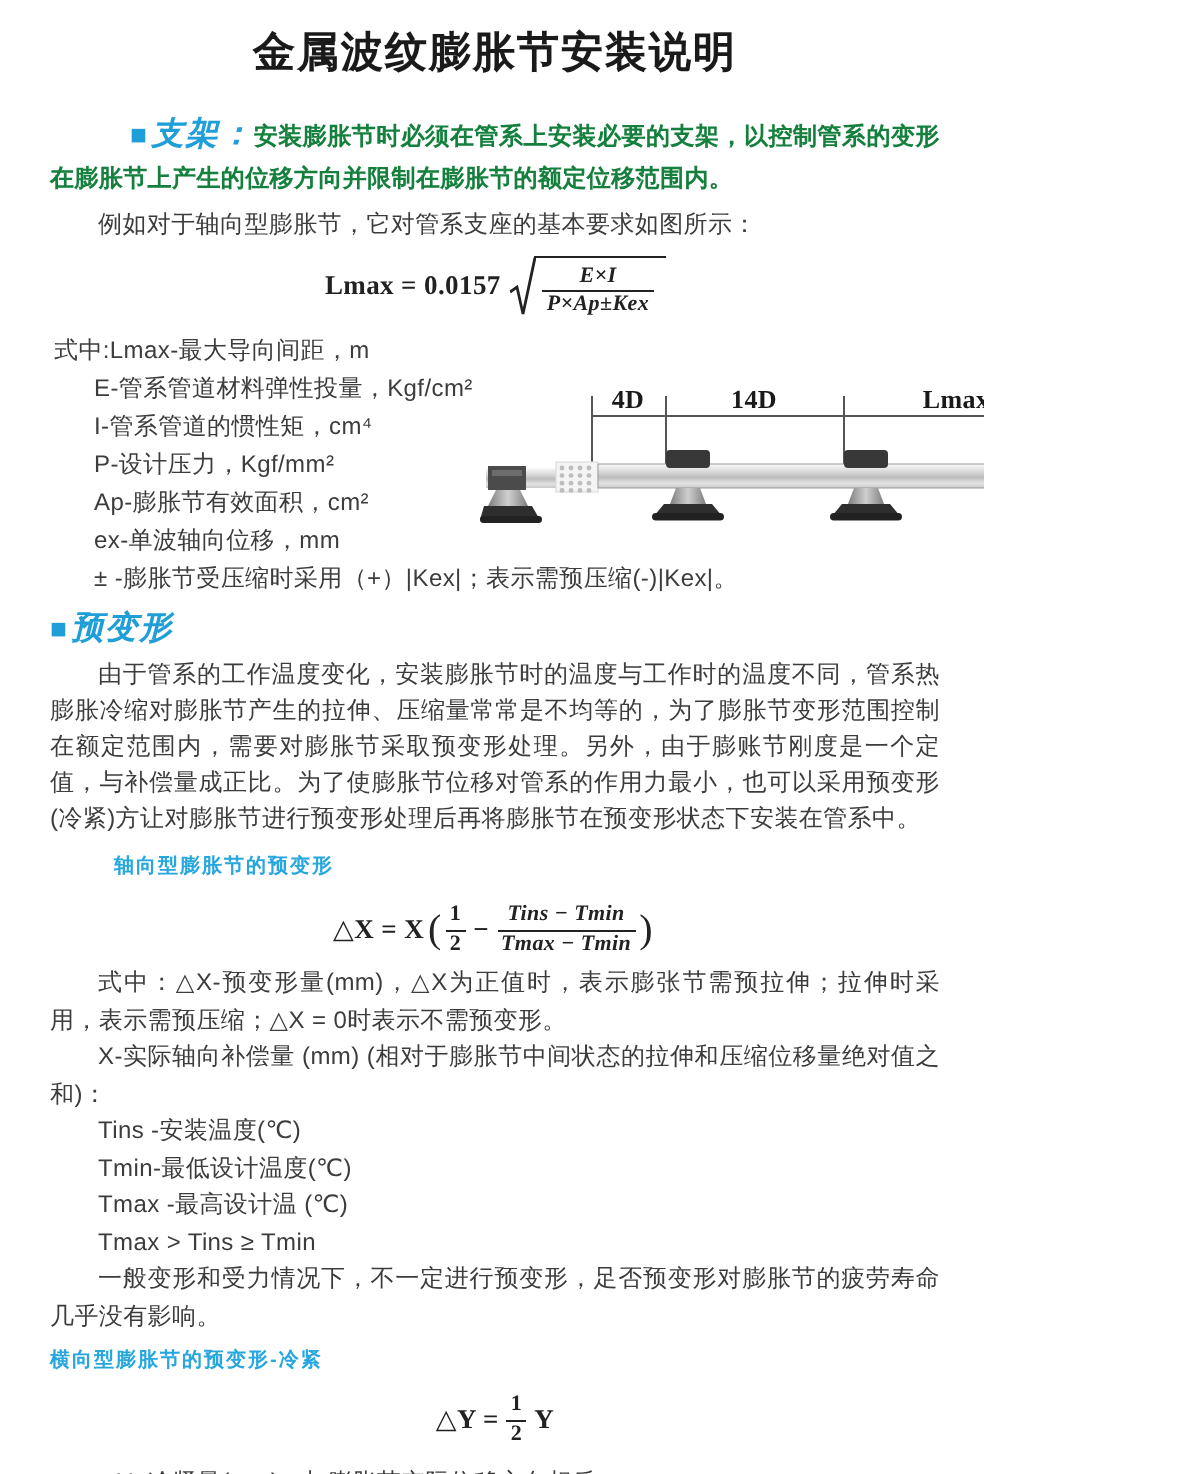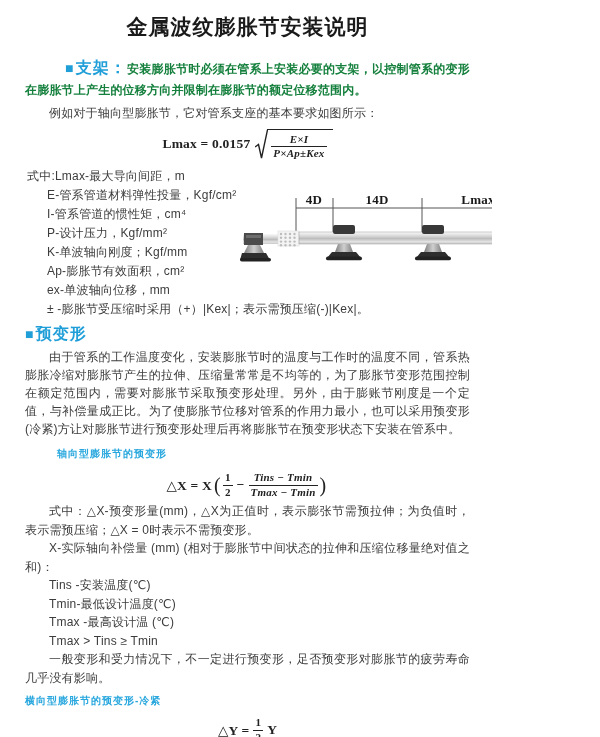--- a/index.html
+++ b/index.html
@@ -9,21 +9,21 @@
     background:#ffffff; color:#3c3c3c;
     font-family:"Liberation Sans","DejaVu Sans",sans-serif;
     font-size:12px; letter-spacing:.2px;
   }
   .inner { padding:13px 22px 0 25px; }
 
   h1.title { text-align:center; font-size:21px; font-weight:bold; color:#1a1a1a;
     line-height:28px; margin-bottom:16px; letter-spacing:1px; }
 
   .marker { color:#1f9ed8; font-size:14px; margin-right:2px; }
-  .sec-title { color:#1f9ed8; font-size:16px; font-weight:bold; letter-spacing:1px; }
+  .sec-title { color:#1f9ed8; font-size:16px; font-weight:bold; letter-spacing:1px;font-style:italic; }
   .support-para { text-indent:40px; line-height:21px; text-align:justify; }
   .support-para .intro { font-weight:bold; color:#15803d; }
   .example-line { text-indent:24px; line-height:20px; margin-top:2px; }
 
   
   .formula { display:flex; justify-content:center; align-items:center;
     font-family:"Liberation Serif","DejaVu Serif",serif; font-weight:bold; color:#222; }
   .f-lmax { margin:4px 0 0 0; height:34px; }
   .f-lmax .lhs { font-size:13.5px; margin-right:5px; }
   .sqrt { display:inline-flex; align-items:flex-start; }
@@ -85,21 +85,20 @@
           </span>
         </span>
       </span>
     </div>
 
     <ul class="defs">
       <li>式中:Lmax-最大导向间距，m</li>
       <li>E-管系管道材料弹性投量，Kgf/cm²</li>
       <li>I-管系管道的惯性矩，cm⁴</li>
       <li>P-设计压力，Kgf/mm²</li>
-      <li>K-单波轴向刚度；Kgf/mm</li>
       <li>Ap-膨胀节有效面积，cm²</li>
       <li>ex-单波轴向位移，mm</li>
       <li>± -膨胀节受压缩时采用（+）|Kex|；表示需预压缩(-)|Kex|。</li>
     </ul>
 
     <p class="sec-head"><span class="marker">■</span><span class="sec-title">预变形</span></p>
 
     <p class="pre-para">由于管系的工作温度变化，安装膨胀节时的温度与工作时的温度不同，管系热膨胀冷缩对膨胀节产生的拉伸、压缩量常常是不均等的，为了膨胀节变形范围控制在额定范围内，需要对膨胀节采取预变形处理。另外，由于膨账节刚度是一个定值，与补偿量成正比。为了使膨胀节位移对管系的作用力最小，也可以采用预变形(冷紧)方让对膨胀节进行预变形处理后再将膨胀节在预变形状态下安装在管系中。</p>
 
     <h3 class="sub-head axial">轴向型膨胀节的预变形</h3>
@@ -113,21 +112,21 @@
       </span>
       <span class="op">−</span>
       <span class="frac ital">
         <span class="fn">Tins − Tmin</span>
         <span class="fd">Tmax − Tmin</span>
       </span>
       <span class="paren">)</span>
     </div>
 
     <div class="notes">
-      <p>式中：△X-预变形量(mm)，△X为正值时，表示膨张节需预拉伸；为负值时，表示需预压缩；△X = 0时表示不需预变形。</p>
+      <p>式中：△X-预变形量(mm)，△X为正值时，表示膨张节需预拉伸；拉伸时采用，表示需预压缩；△X = 0时表示不需预变形。</p>
       <p>X-实际轴向补偿量 (mm) (相对于膨胀节中间状态的拉伸和压缩位移量绝对值之和)：</p>
       <p>Tins -安装温度(℃)</p>
       <p>Tmin-最低设计温度(℃)</p>
       <p>Tmax -最高设计温 (℃)</p>
       <p>Tmax &gt; Tins ≥ Tmin</p>
       <p>一般变形和受力情况下，不一定进行预变形，足否预变形对膨胀节的疲劳寿命几乎没有影响。</p>
     </div>
 
     <h3 class="sub-head lateral">横向型膨胀节的预变形-冷紧</h3>
 

